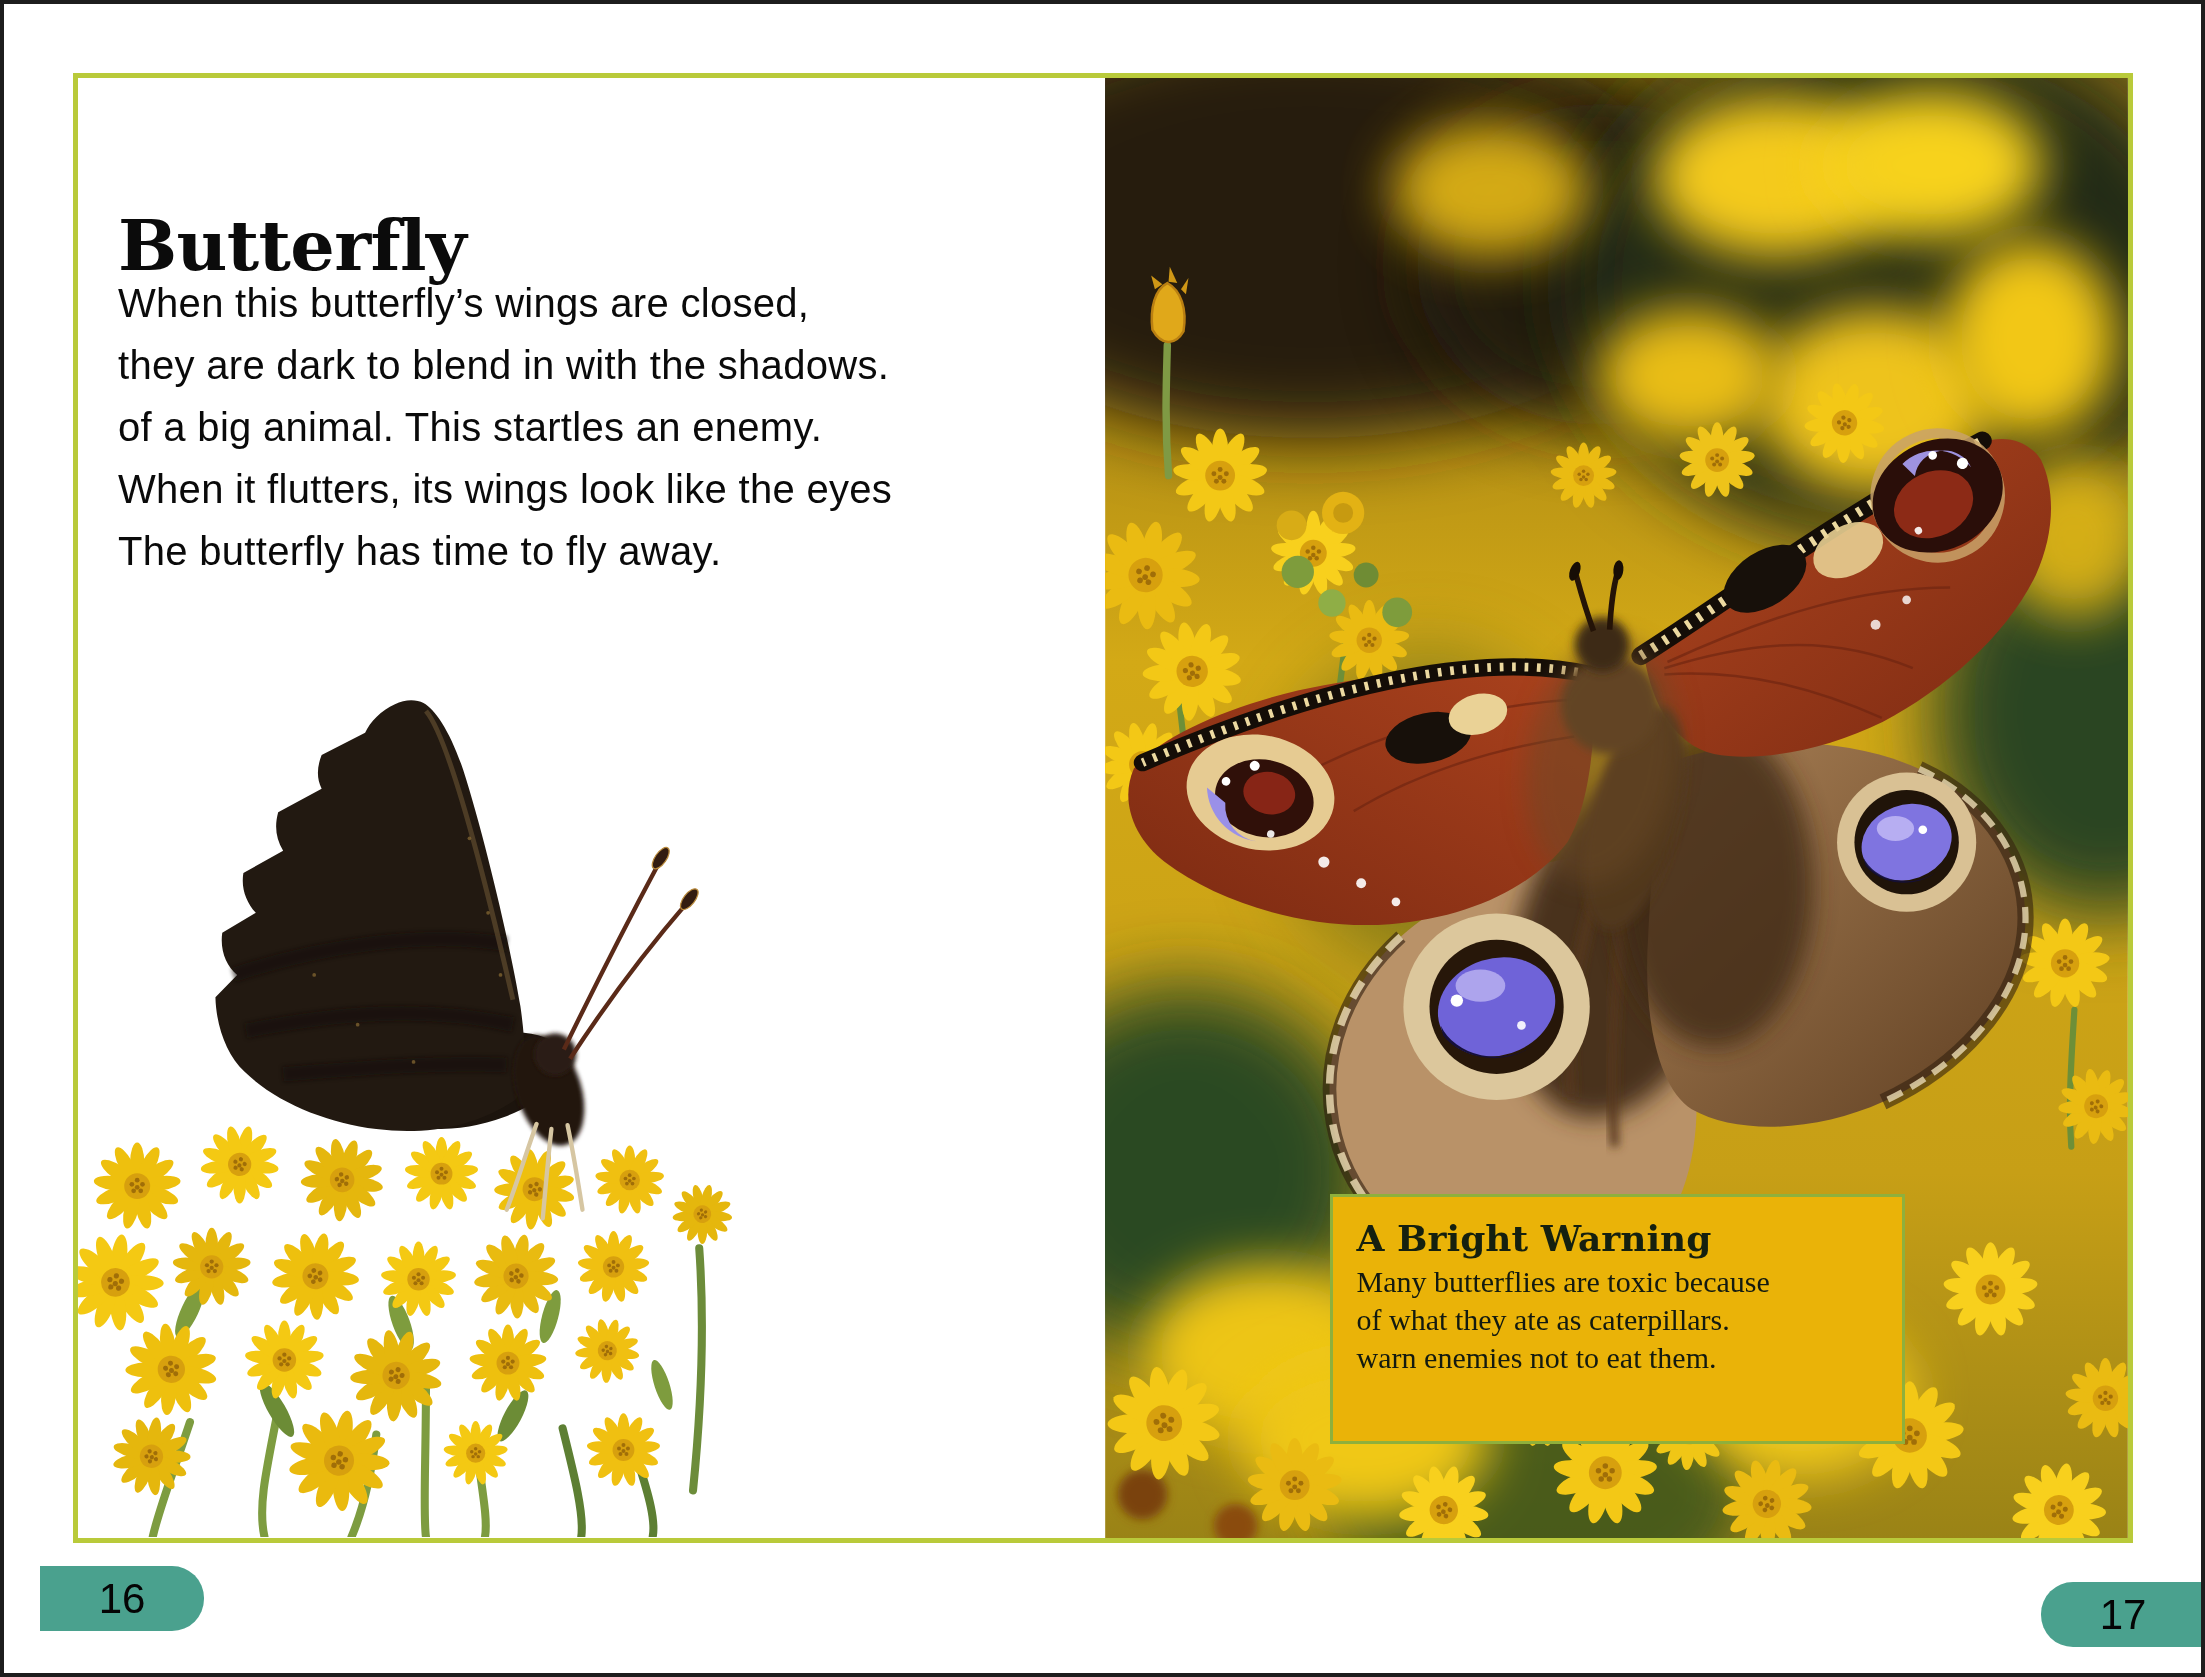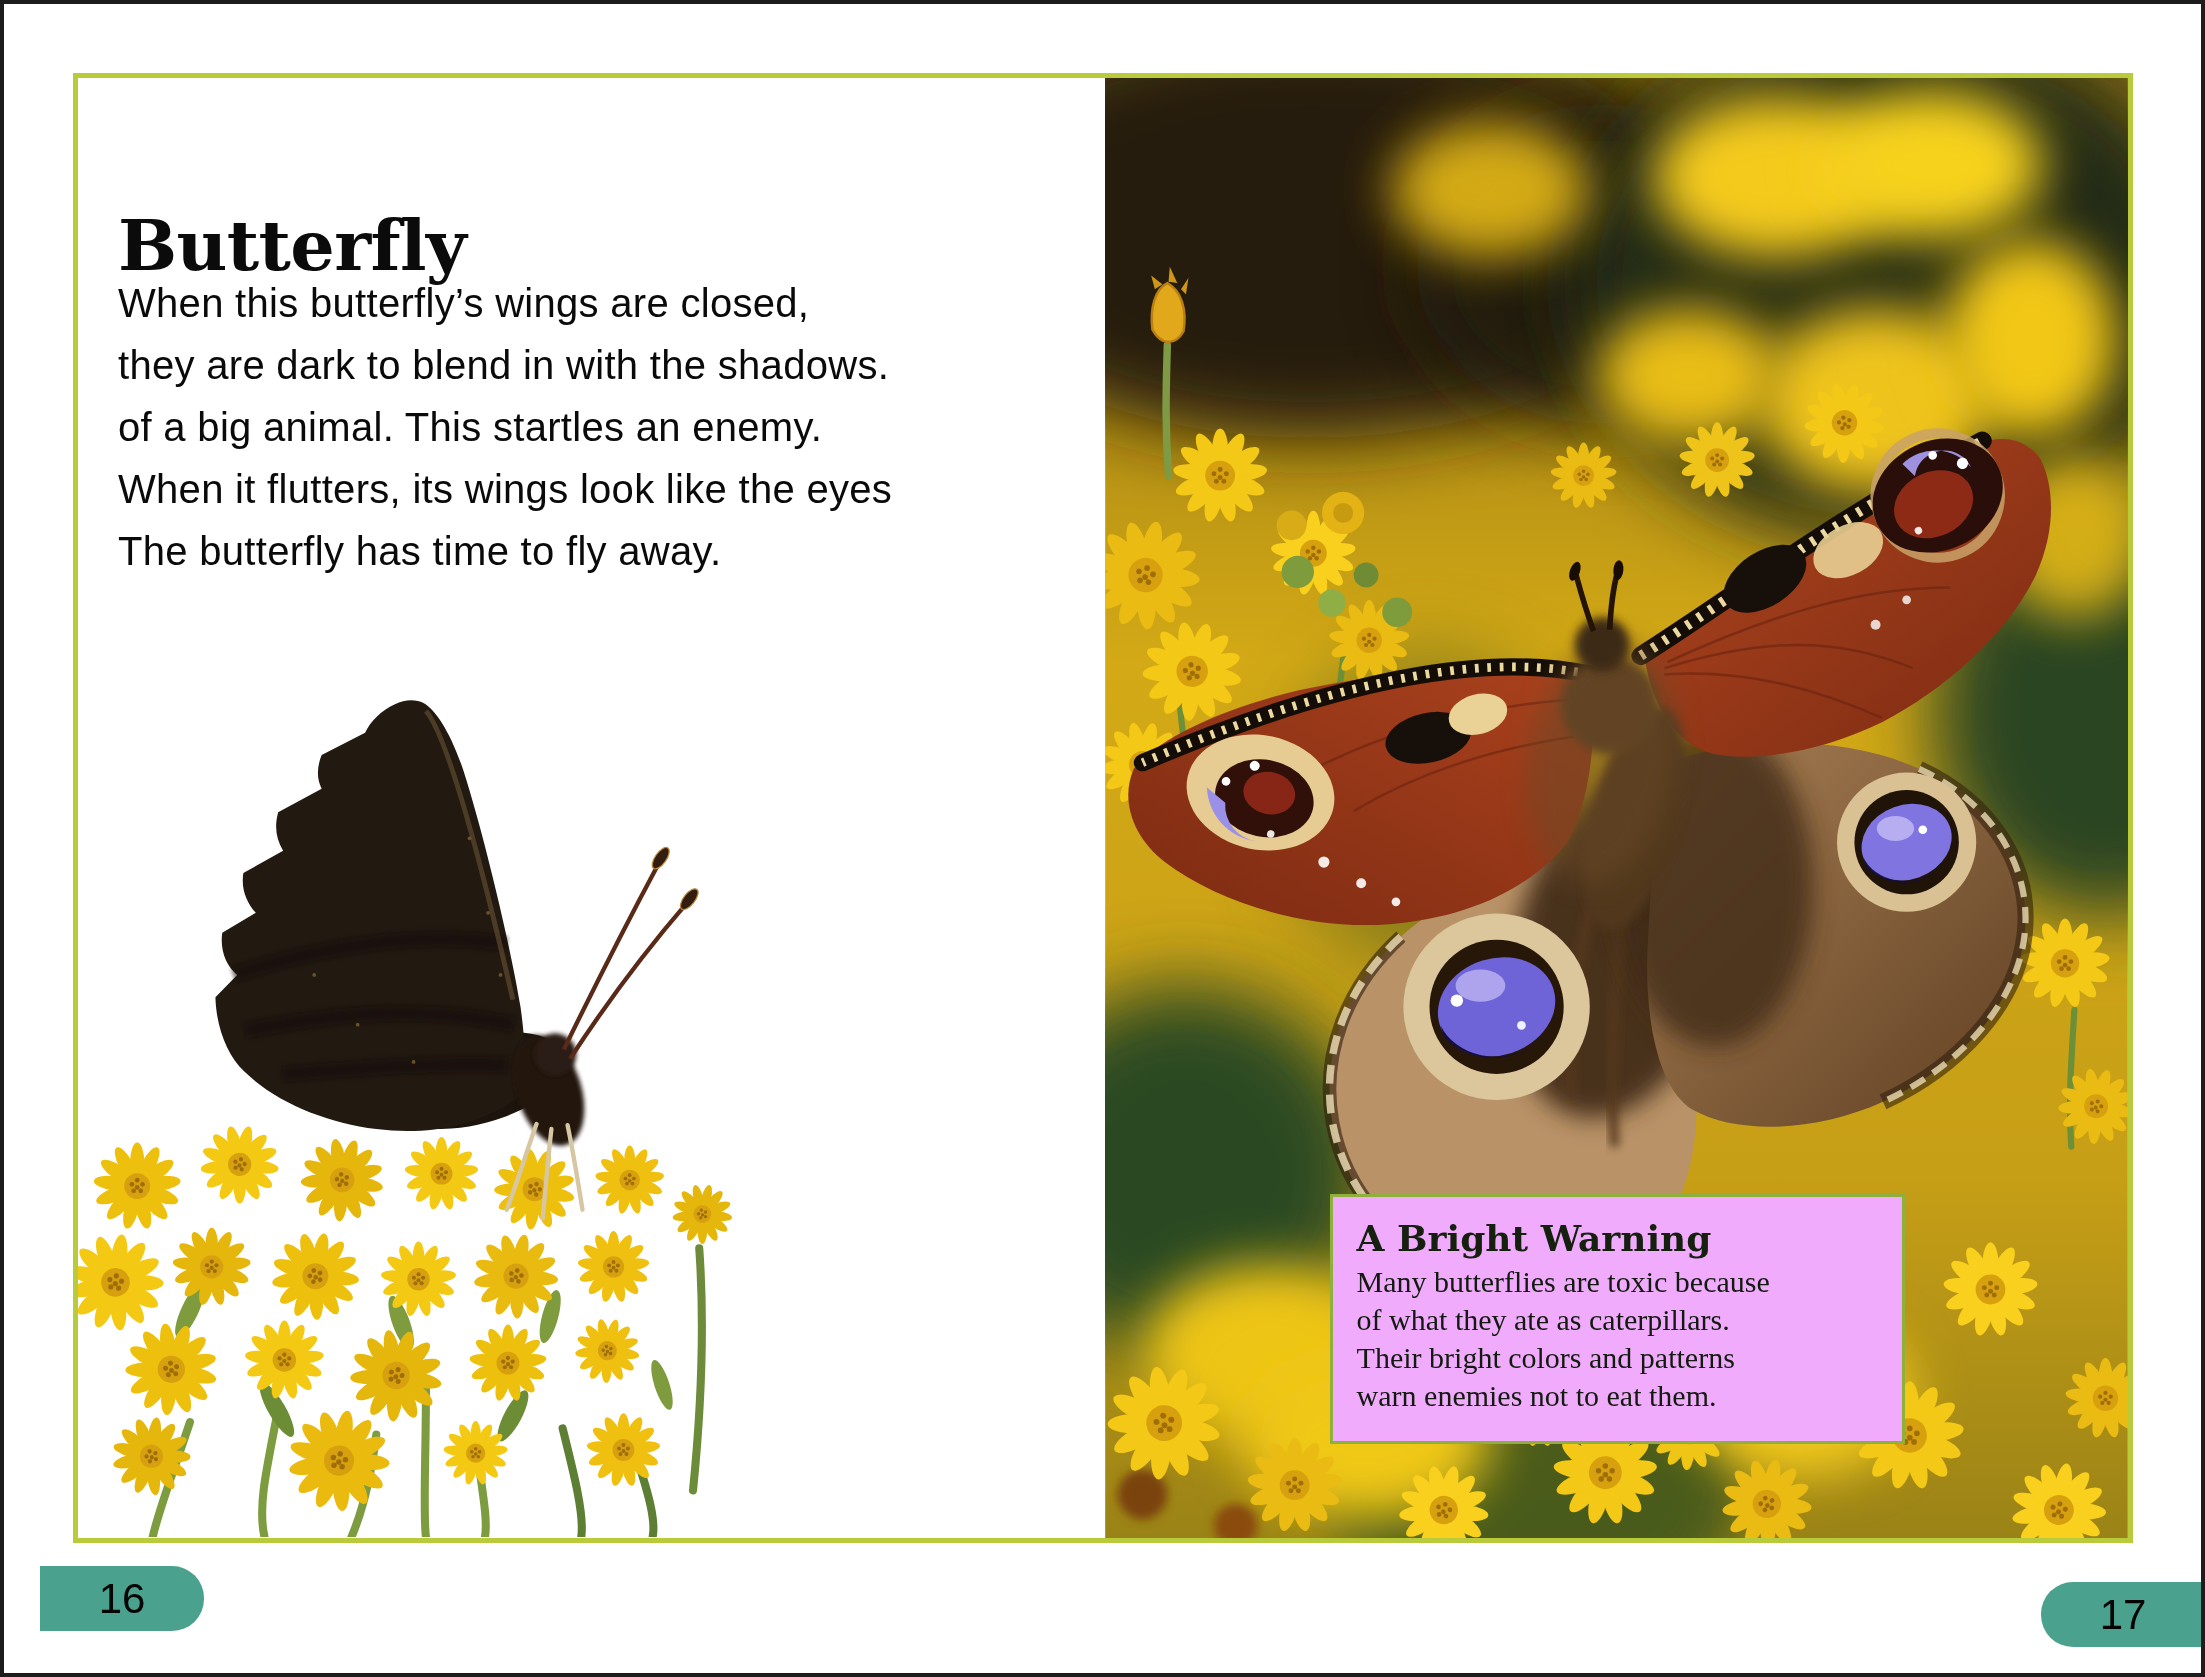--- a/index.html
+++ b/index.html
@@ -26,21 +26,21 @@
     font-size:40px;line-height:62px;color:#0a0a0a;letter-spacing:0.3px;
   }
   .photo-left{
     position:absolute;left:78px;top:652px;width:1022px;height:885px;z-index:1;
   }
   .photo-right{
     position:absolute;left:1105px;top:78px;width:1023px;height:1460px;z-index:1;
   }
   .callout{
     position:absolute;left:1330px;top:1194px;width:575px;height:250px;z-index:3;
-    background:#f0abfc;border:3.1px solid #8fb03c;box-sizing:border-box;
+    background:#eab308;border:3.1px solid #8fb03c;box-sizing:border-box;
     padding:16px 23.6px 0 23.6px;
   }
   .callout-title{
     font-family:"DejaVu Serif",serif;font-weight:700;font-size:36px;line-height:50px;
     color:#15200f;
   }
   .callout-body{
     font-family:"Liberation Serif",serif;font-size:30px;line-height:38px;color:#131a10;
   }
   .page-tab{
@@ -419,21 +419,20 @@
       <ellipse cx="826" cy="792" rx="16" ry="8" fill="#170d05" transform="rotate(-85 826 792)"></ellipse>
     </g>
   </g>
 </svg>
 
 <div class="callout">
   <div class="callout-title">A Bright Warning</div>
   <div class="callout-body">
     <div>Many butterflies are toxic because</div>
     <div>of what they ate as caterpillars.</div>
-    <div>Their bright colors and patterns</div>
     <div>warn enemies not to eat them.</div>
   </div>
 </div>
 
 <div class="page-tab left">
   <span>16</span>
 </div>
 <div class="page-tab right">
   <span>17</span>
 </div>

